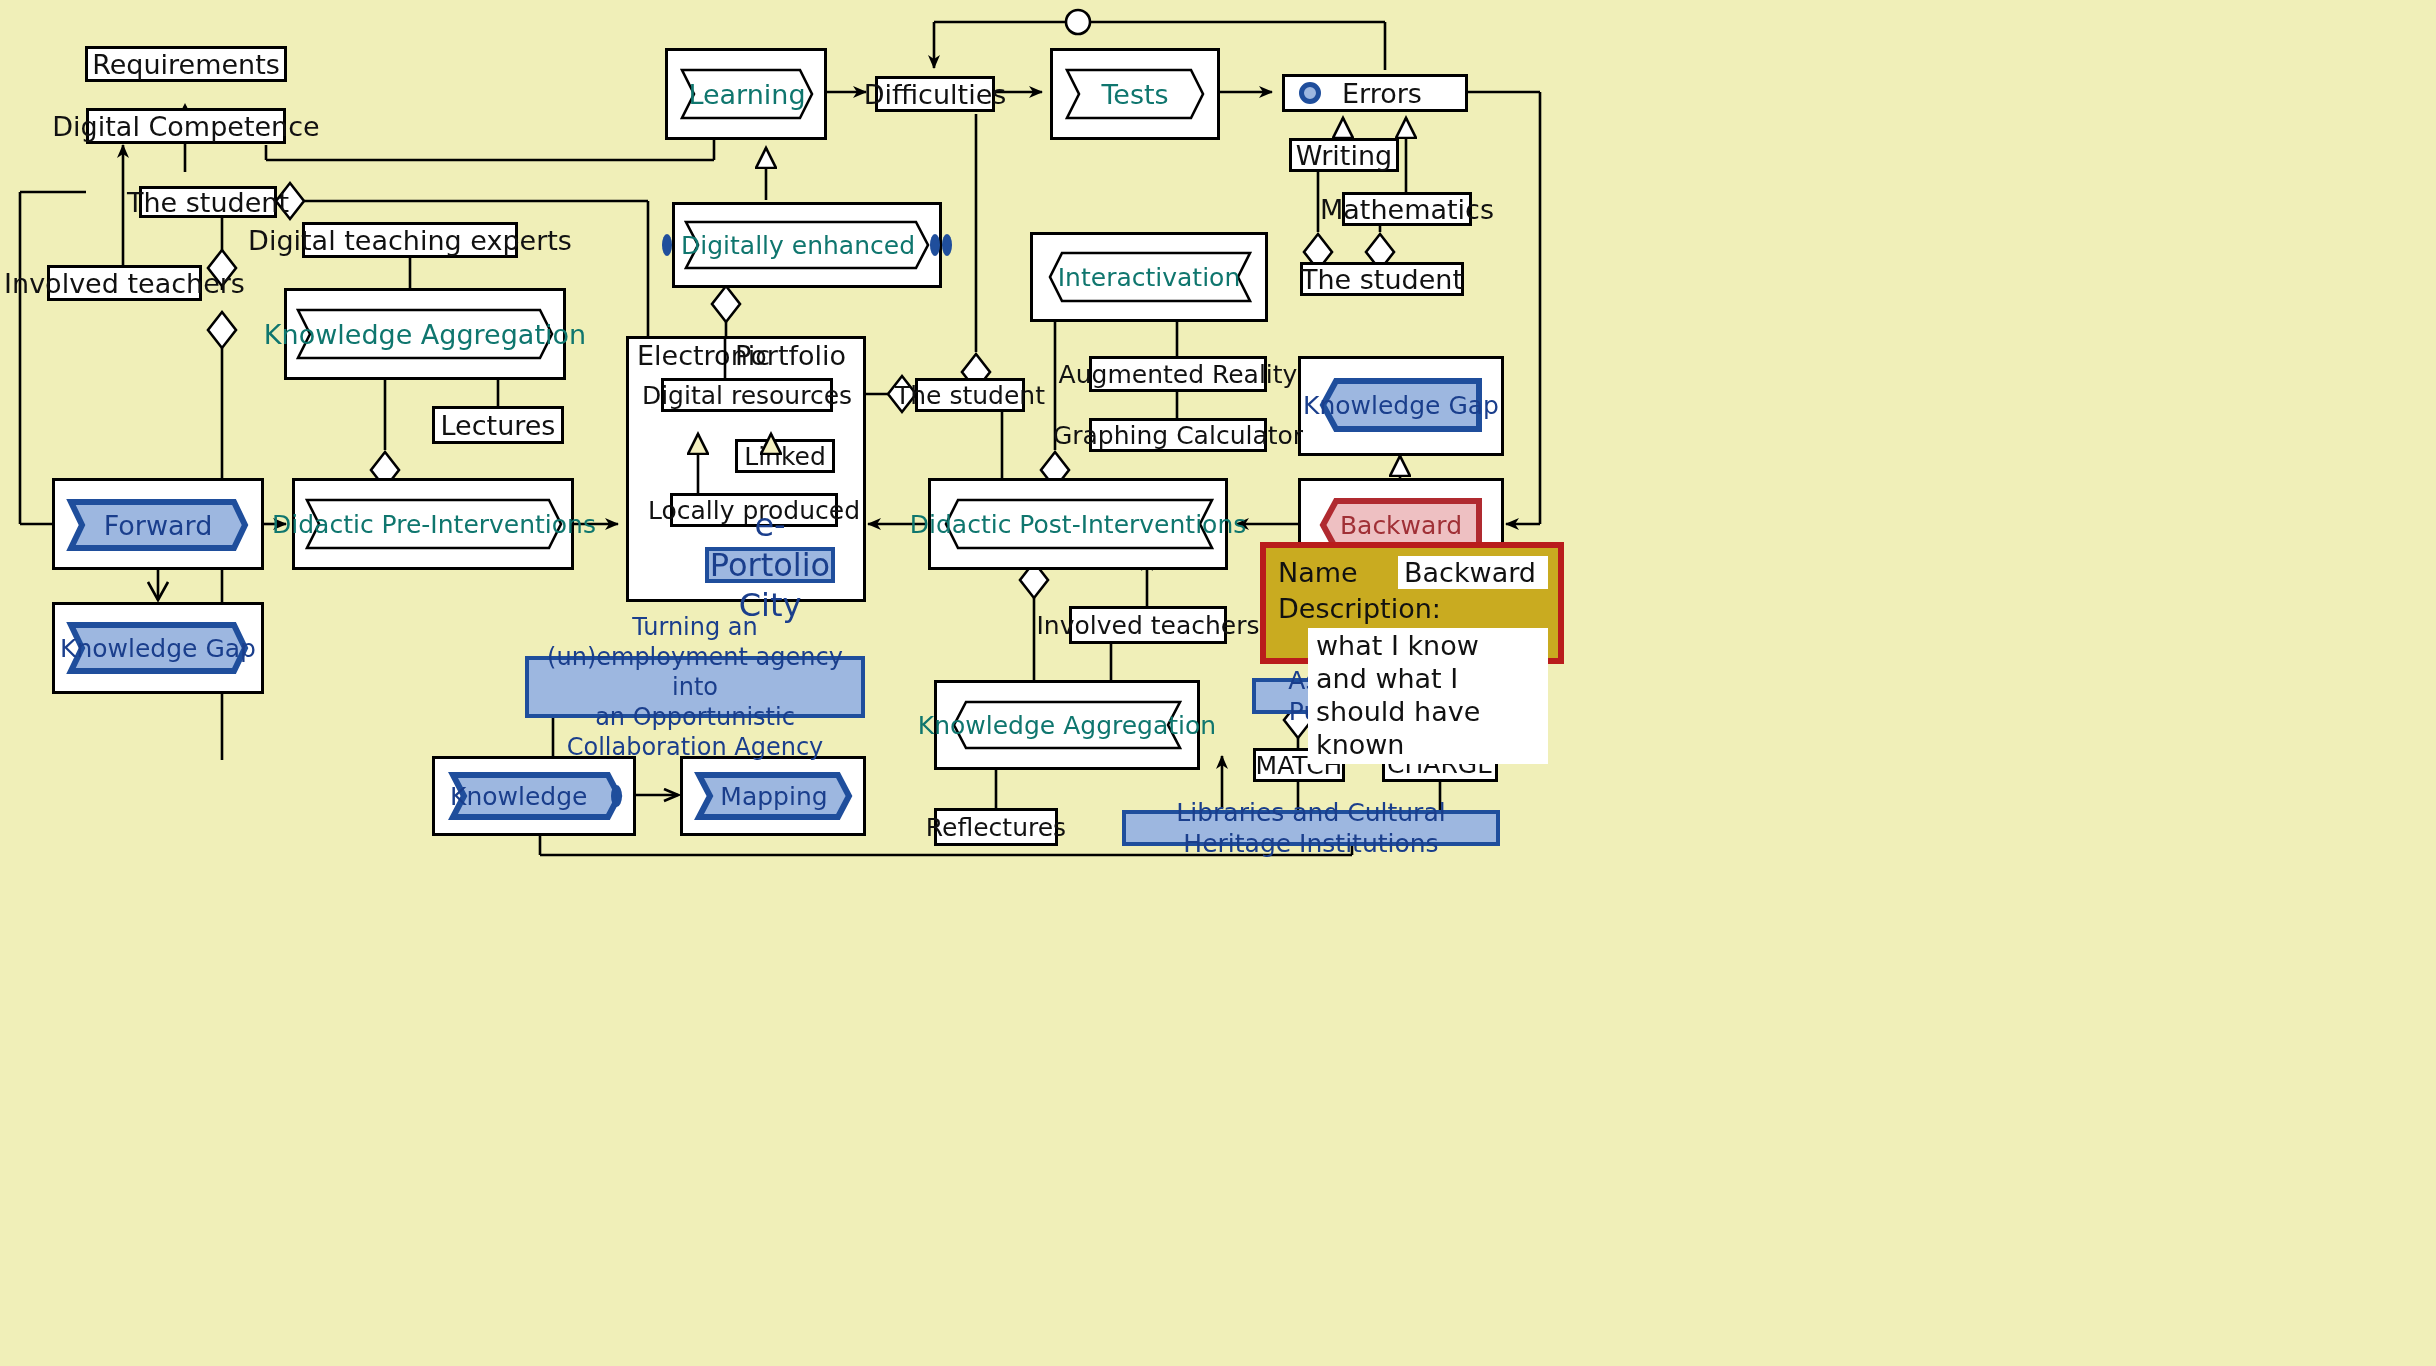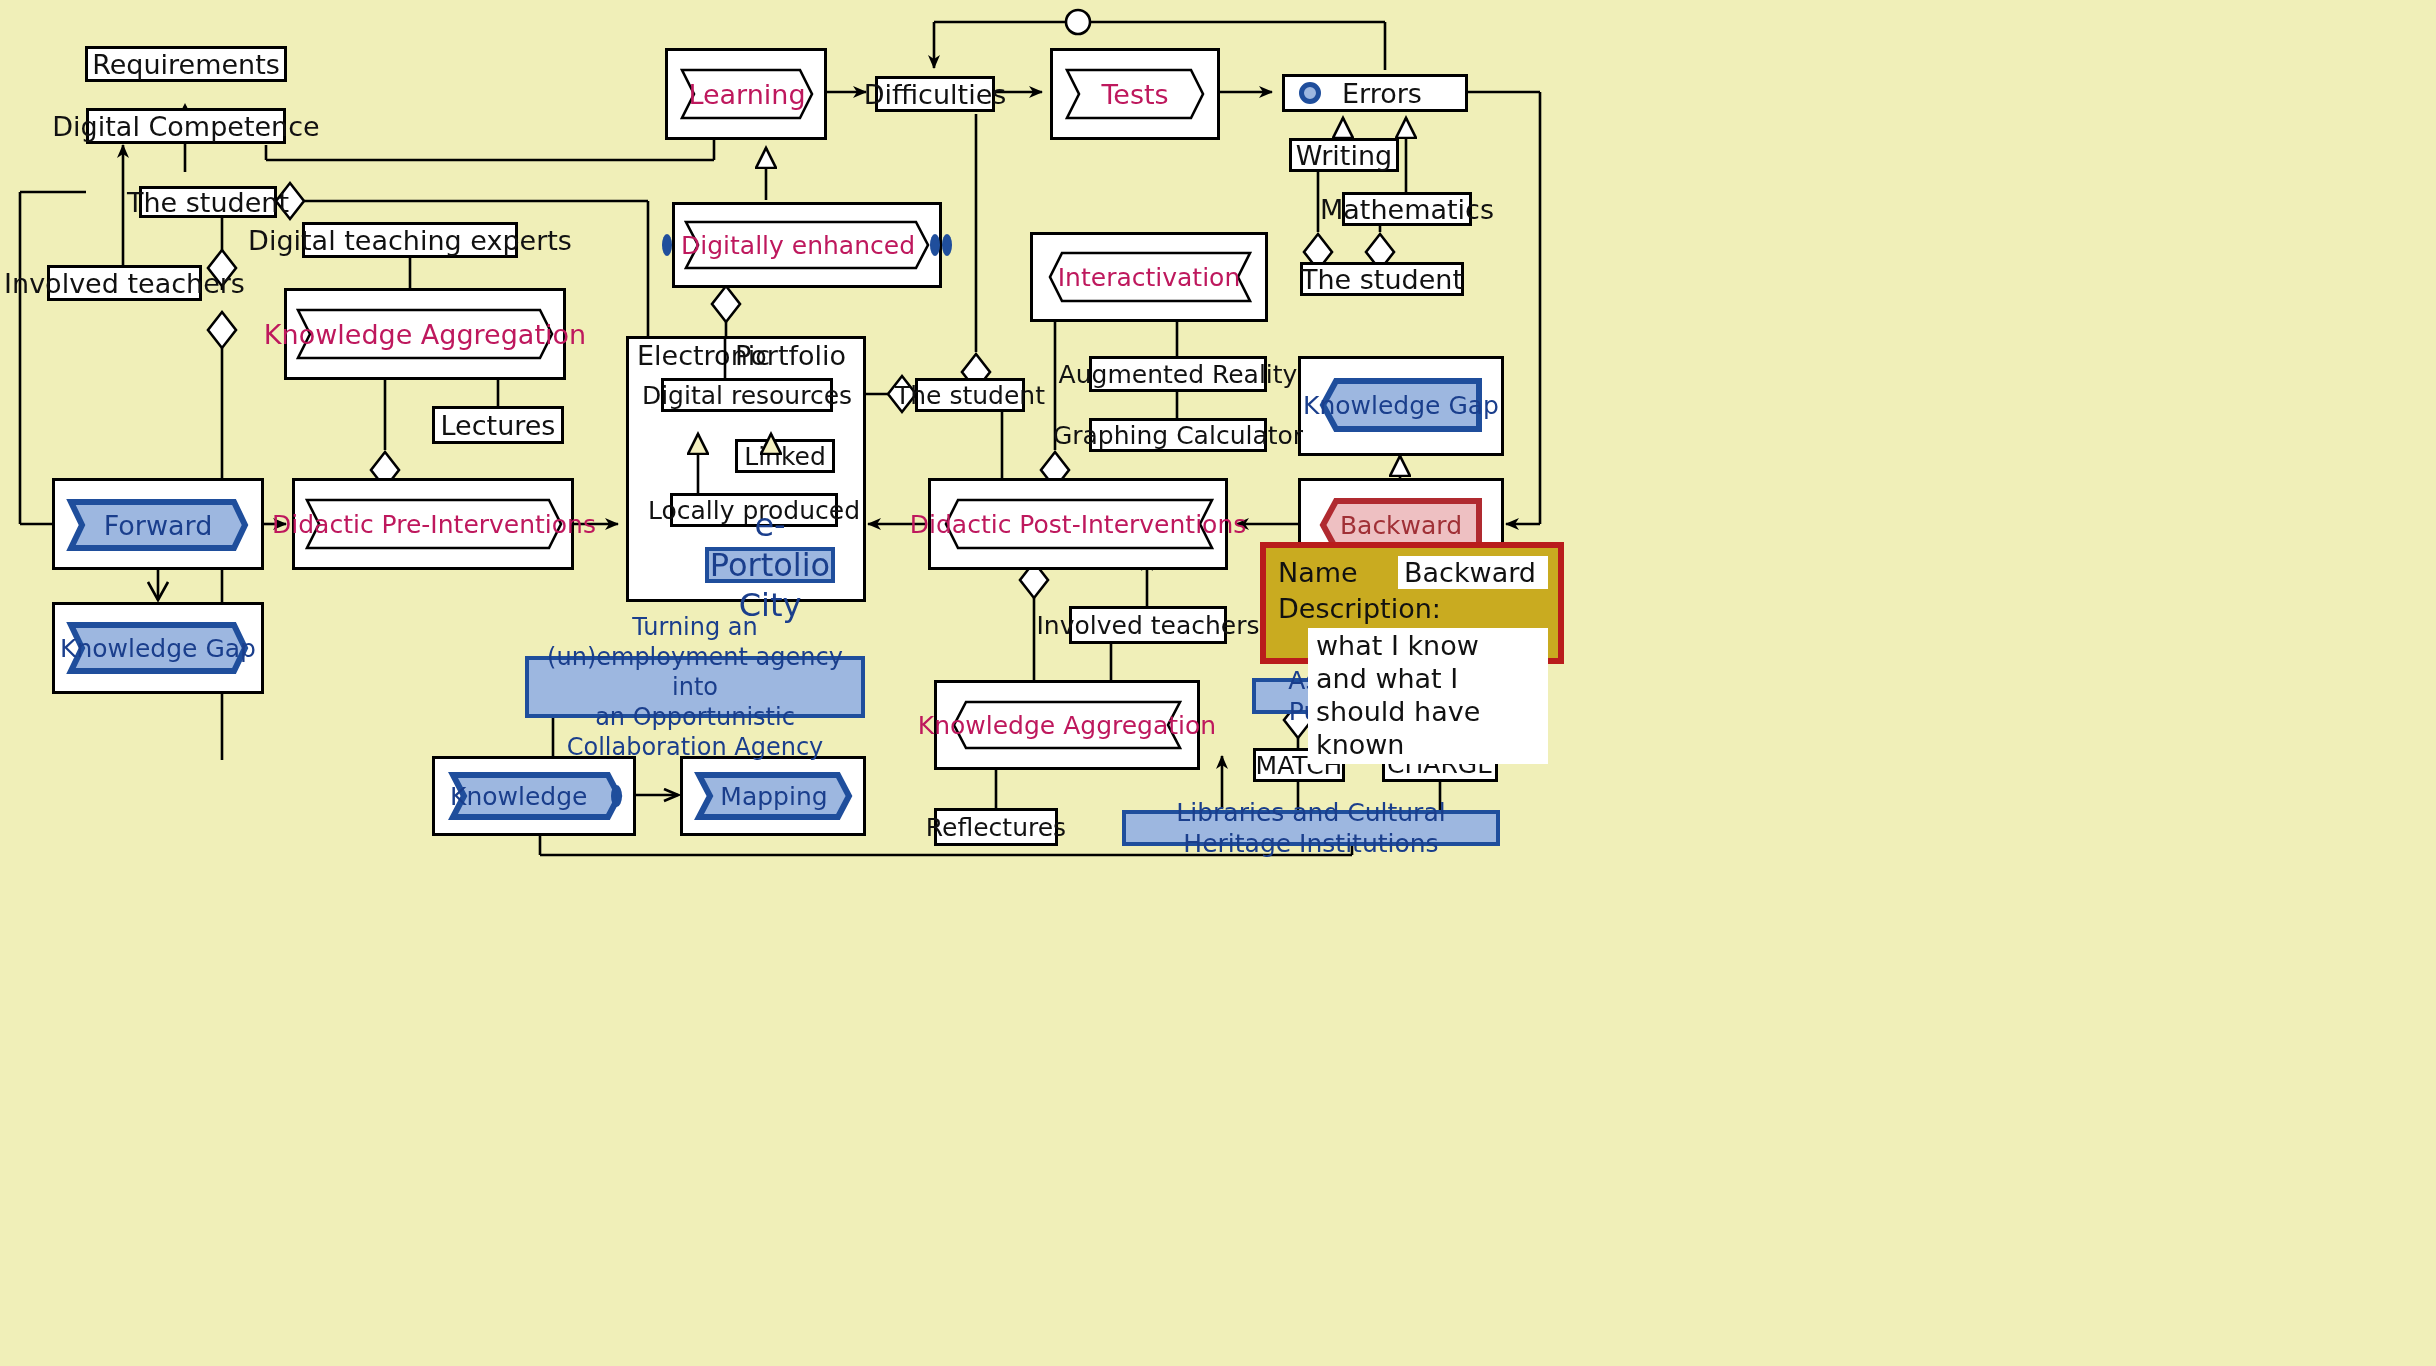--- a/index.html
+++ b/index.html
@@ -24,21 +24,21 @@
   }
   
   .container{
     position:absolute;box-sizing:border-box;
     background:#ffffff;border:3px solid #000;
     z-index:4;
   }
   .svgshape{position:absolute;z-index:6;overflow:visible;}
   .lbl{
     position:absolute;z-index:8;display:flex;align-items:center;
-    justify-content:center;font-size:27px;color:#be185d;white-space:nowrap;
+    justify-content:center;font-size:27px;color:#0f766e;white-space:nowrap;
     pointer-events:none;
   }
   .blue-rect{
     position:absolute;box-sizing:border-box;
     background:#9db7e0;border:4px solid #1f4e9c;
     display:flex;align-items:center;justify-content:center;
     color:#1a3e8c;font-size:26px;text-align:center;line-height:1.25;
     z-index:7;
   }
   .grouplabel{

